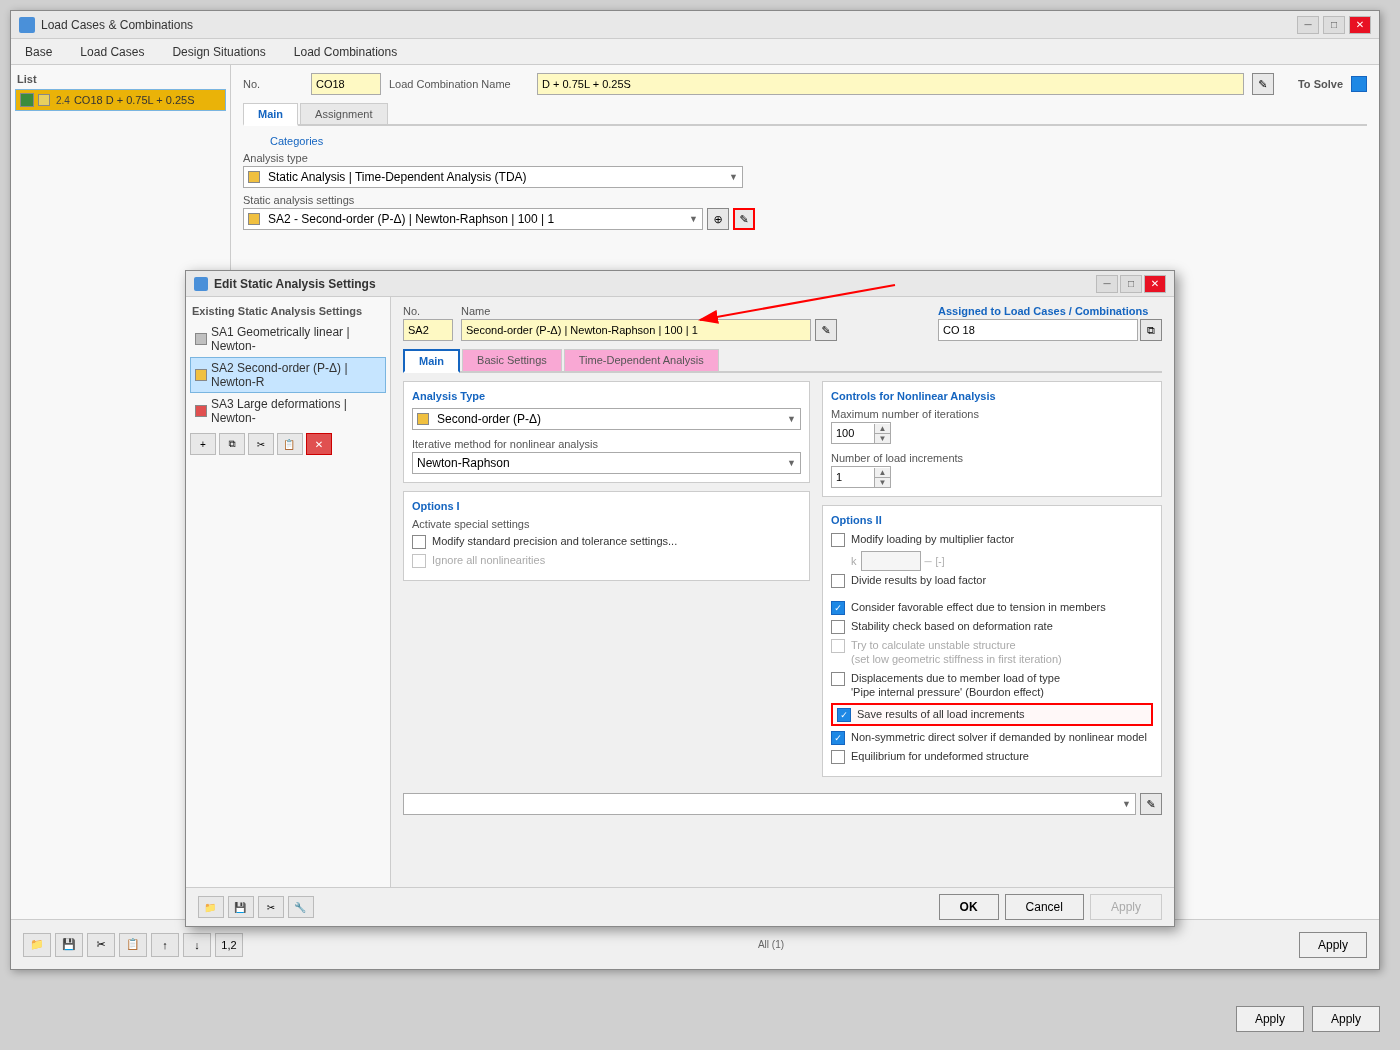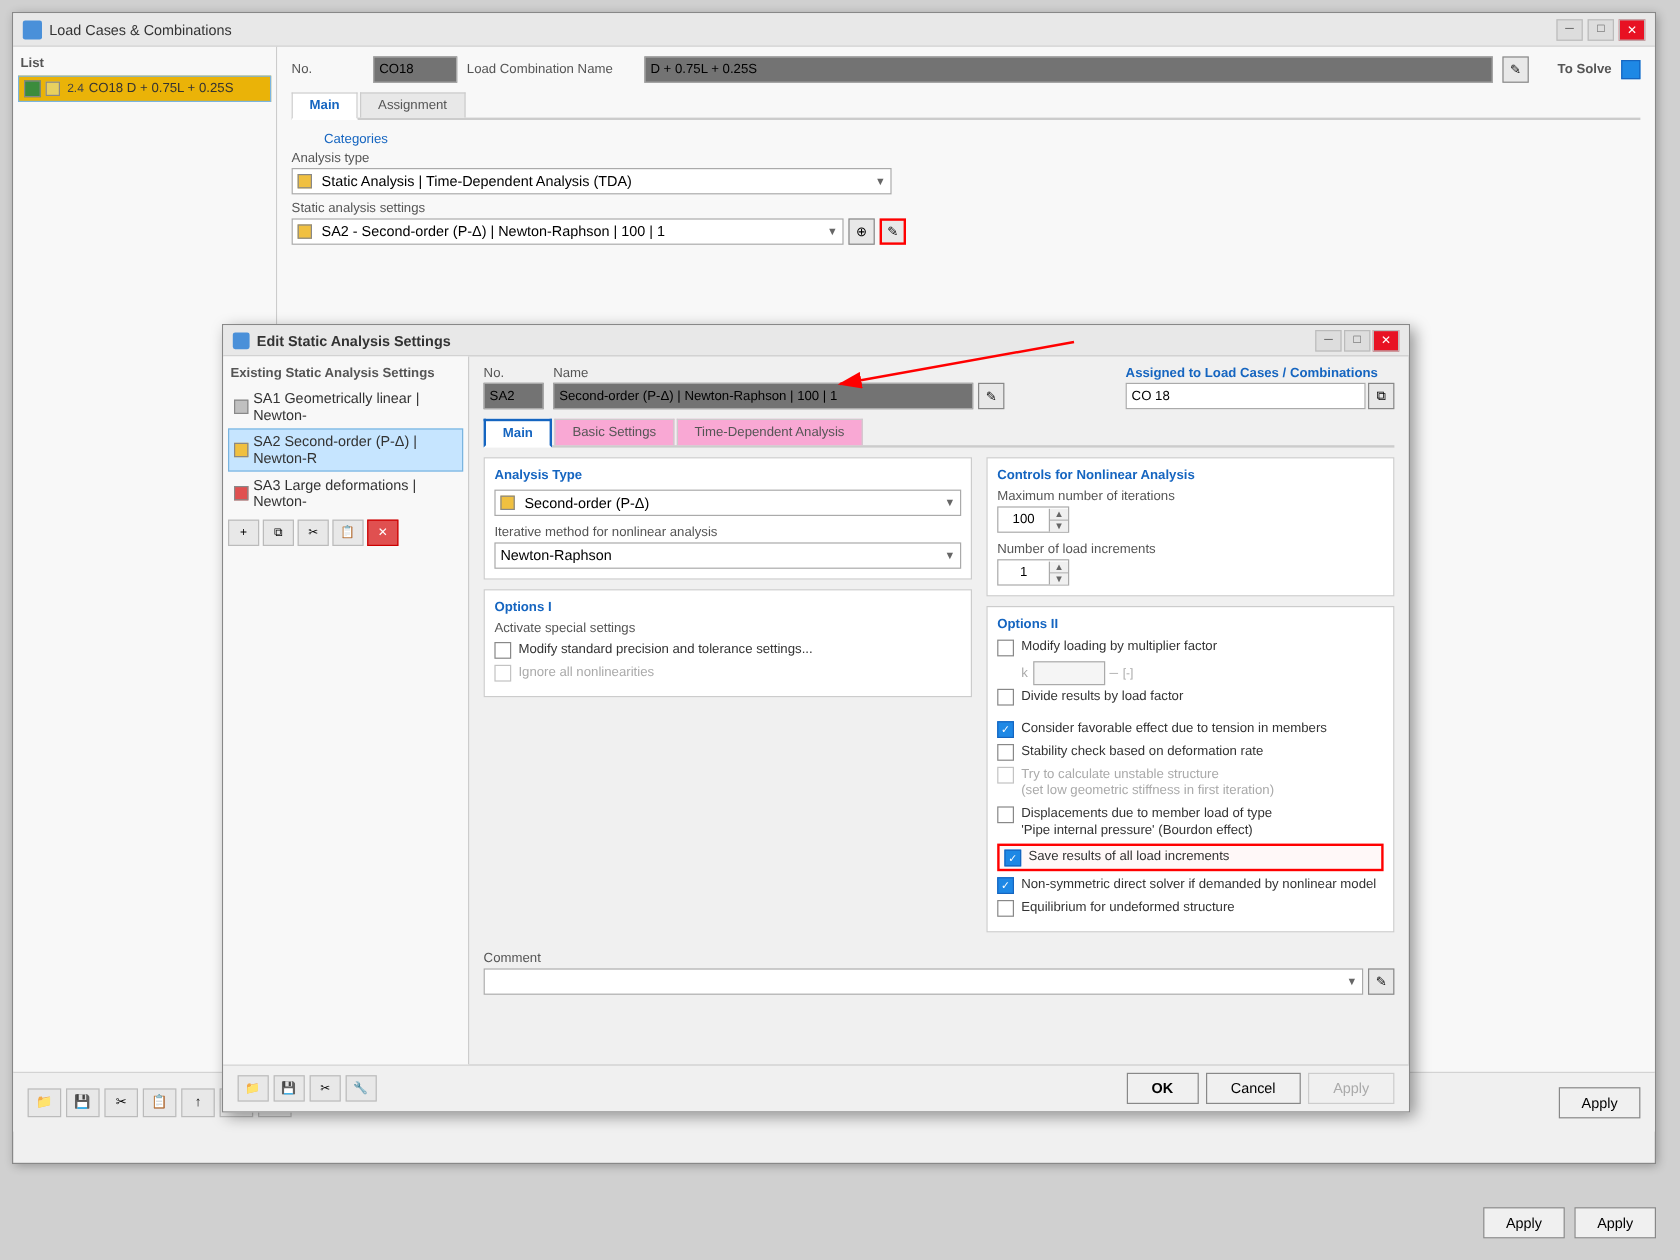--- a/index.html
+++ b/index.html
@@ -69,21 +69,21 @@
     
     .right-panel {
       flex: 1;
       padding: 8px 12px;
       background: #f8f8f8;
     }
     .form-row { display: flex; align-items: center; gap: 8px; margin-bottom: 6px; }
     .field-label { font-size: 11px; color: #555; min-width: 60px; }
     .field-input {
       border: 1px solid #aaa;
-      background: #737373;
+      background: #fef9c3;
       padding: 2px 4px;
       font-size: 11px;
       height: 22px;
     }
     .field-input-wide { flex: 1; }
     .checkbox-blue {
       width: 16px; height: 16px;
       background: #1e88e5;
       display: inline-block;
       border: 1px solid #1565c0;
@@ -275,21 +275,21 @@
     .section-title { font-size: 11px; color: #1565c0; font-weight: bold; margin-bottom: 6px; }
 
     
     .spinbox {
       display: flex; align-items: center;
       border: 1px solid #aaa;
       background: white;
       height: 22px;
       width: 60px;
     }
-    .spinbox-val { flex:1; padding: 0 4px; font-size: 11px; text-align: center; }
+    .spinbox-val { flex:1; padding: 0 4px; font-size: 11px; text-align: left; }
     .spinbox-arrows { display: flex; flex-direction: column; width: 16px; border-left: 1px solid #aaa; }
     .spin-up, .spin-down { flex:1; display:flex; align-items:center; justify-content:center; font-size:8px; color:#666; cursor:pointer; background: #f0f0f0; }
     .spin-up { border-bottom: 1px solid #aaa; }
 
     
     .cb-row { display: flex; align-items: flex-start; gap: 6px; margin-bottom: 4px; }
     .cb-box {
       width: 14px; height: 14px; flex-shrink:0;
       border: 1px solid #888;
       background: white;
@@ -381,20 +381,26 @@
       <div class="title-icon"></div>
       <span class="title-text">Load Cases &amp; Combinations</span>
     </div>
     <div class="title-controls">
       <div class="title-btn">─</div>
       <div class="title-btn">□</div>
       <div class="title-btn close">✕</div>
     </div>
   </div>
 
+  <div class="menu-bar">
+    <span class="menu-item">Base</span>
+    <span class="menu-item">Load Cases</span>
+    <span class="menu-item">Design Situations</span>
+    <span class="menu-item">Load Combinations</span>
+  </div>
 
   <div class="main-content">
 
     <div class="left-panel">
       <div class="panel-label">List</div>
       <div class="list-item">
         <div class="list-color-box" style="background:#3c8c3c"></div>
         <div class="list-color-box" style="background:#e8d060; width:12px; height:12px;"></div>
         <span style="font-size:10px; color:#444; margin-left:2px;">2.4</span>
         <span class="list-item-text">CO18  D + 0.75L + 0.25S</span>
@@ -657,21 +663,20 @@
 
             <div class="cb-row">
               <div class="cb-box"></div>
               <span class="cb-label">Equilibrium for undeformed structure</span>
             </div>
           </div>
         </div>
       </div>
 
       <div class="comment-section">
-        <div style="font-size:11px;color:#555;margin-bottom:2px;">Comment</div>
         <div class="comment-row">
           <div class="dropdown comment-dropdown">
             <span></span>
             <span class="dropdown-arrow">▼</span>
           </div>
           <div class="inline-icon-btn">✎</div>
         </div>
       </div>
     </div>
   </div>

